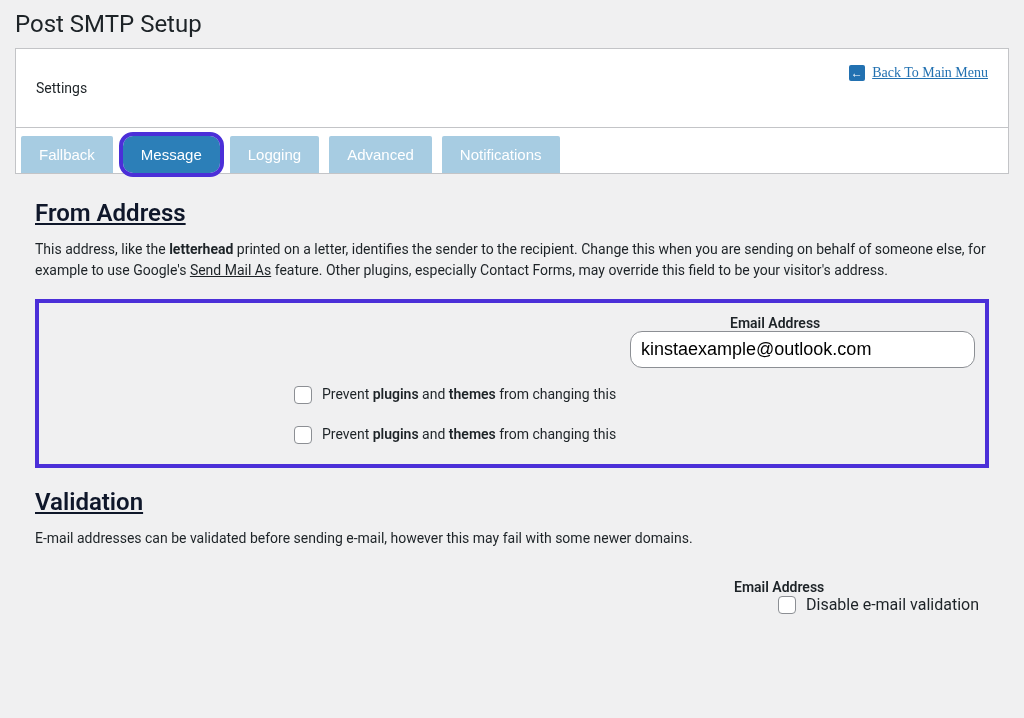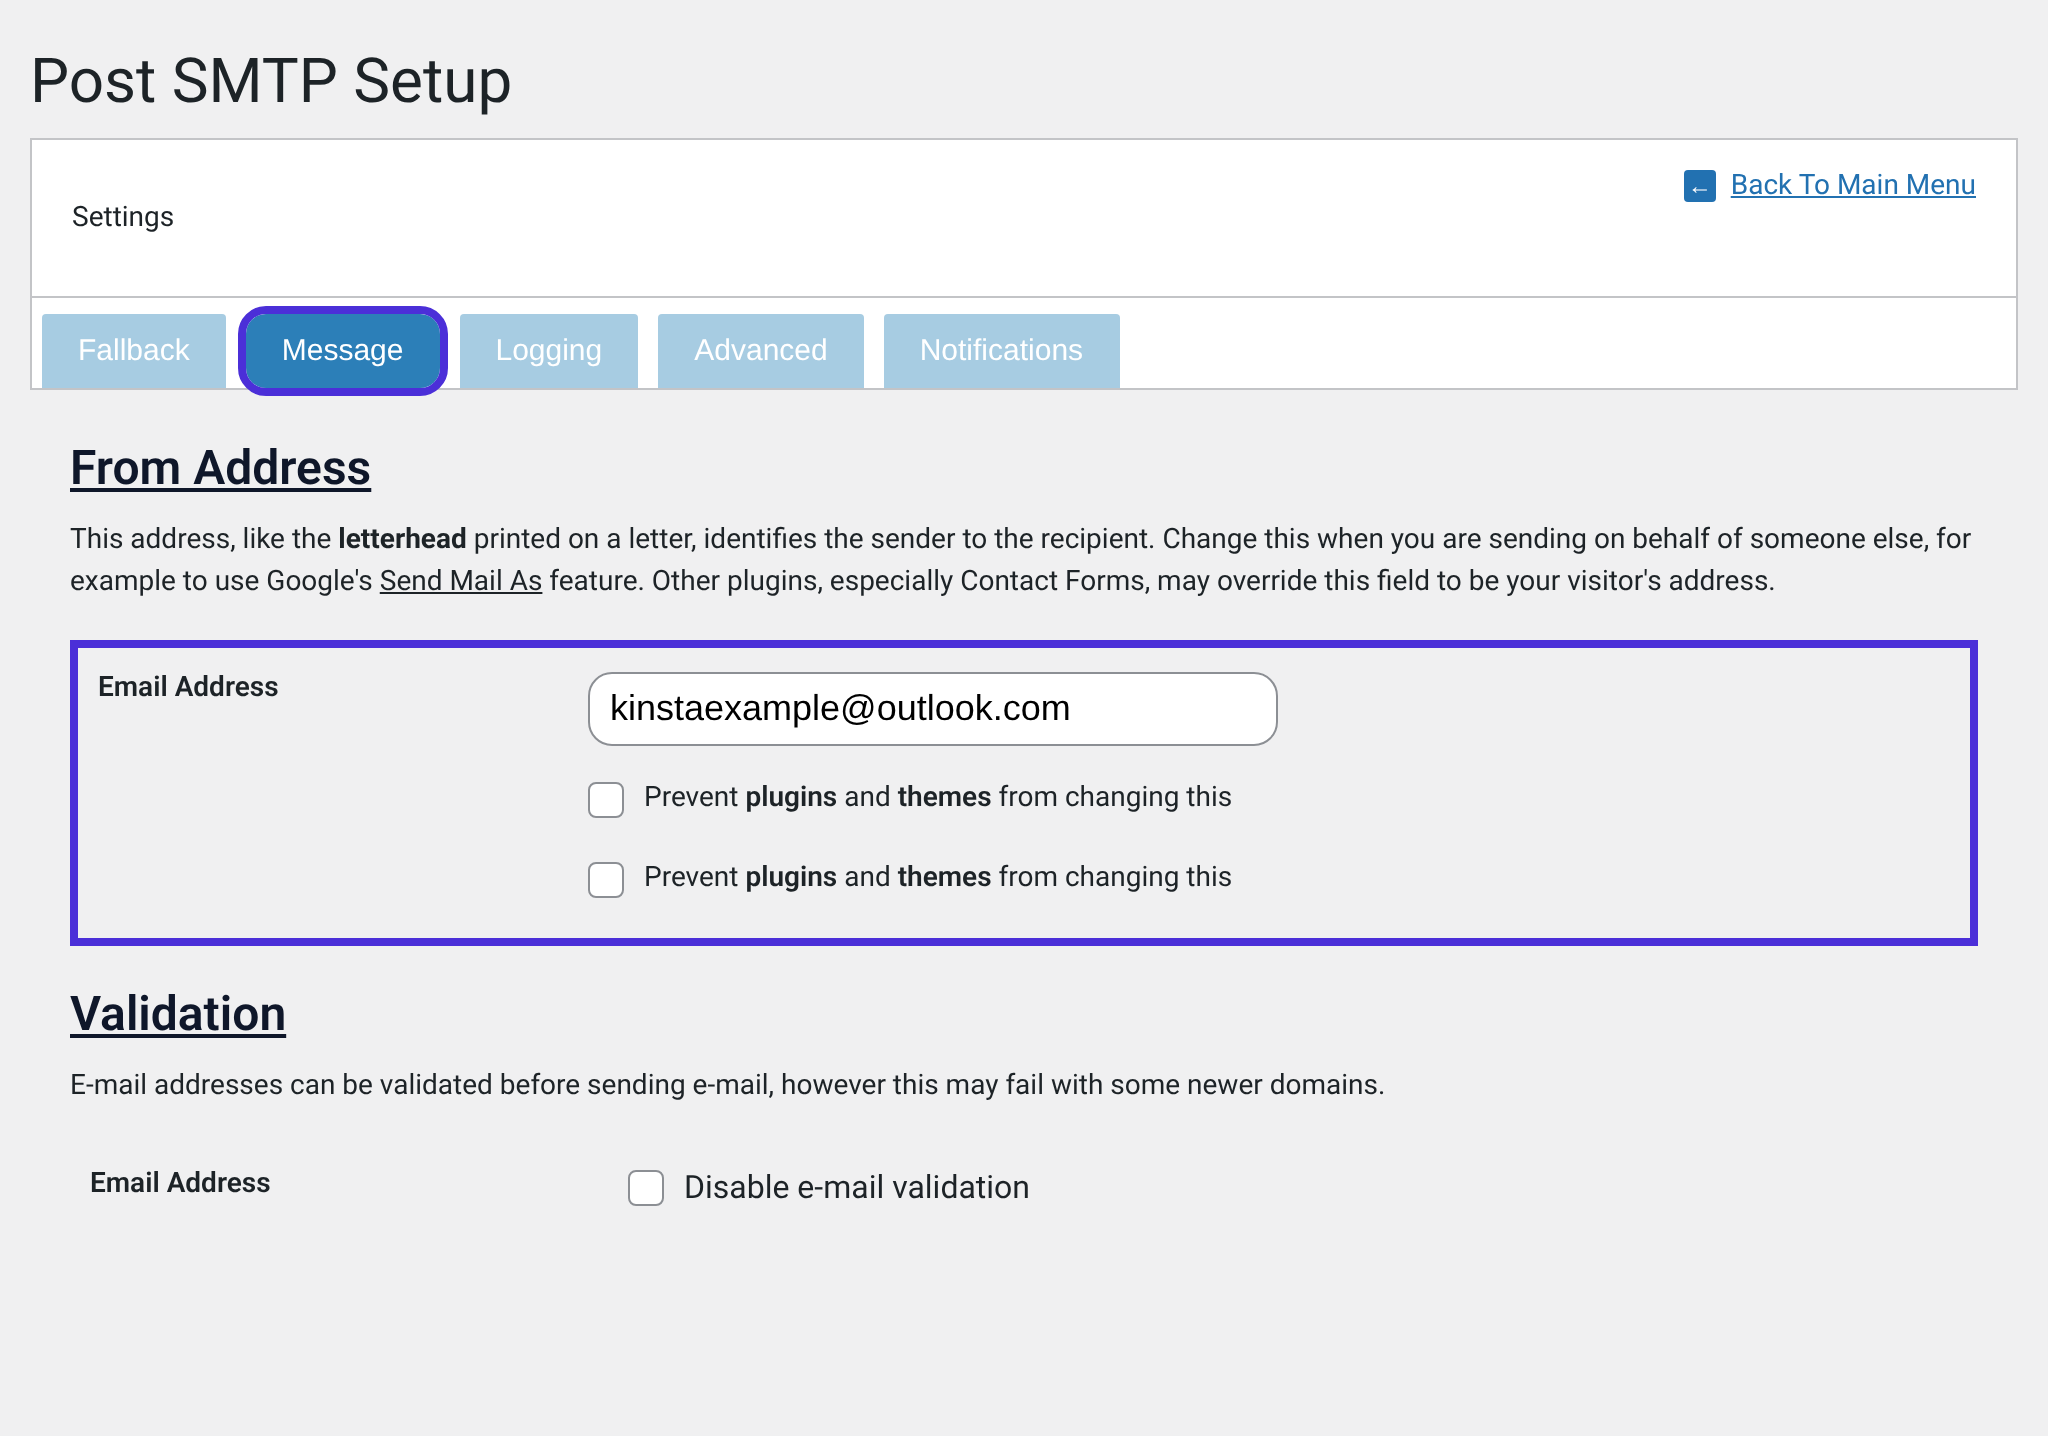--- a/index.html
+++ b/index.html
@@ -3,24 +3,23 @@
   <meta charset="utf-8">
   <style>
     * { box-sizing: border-box; margin: 0; padding: 0; }
     body {
       font-family: -apple-system, BlinkMacSystemFont, "Segoe UI", Roboto, sans-serif;
       background: #f0f0f1;
       padding: 10px 15px;
       color: #1d2327;
     }
     h1.page-title {
-      font-size: 31px;
+      font-size: 24px;
       font-weight: 400;
       margin-bottom: 10px;
-      margin-top: 12px;
     }
     .settings-panel {
       background: #fff;
       border: 1px solid #c3c4c7;
       padding: 20px;
       position: relative;
       min-height: 80px;
       display: flex;
       align-items: center;
     }
@@ -30,20 +29,21 @@
     }
     .back-link {
       position: absolute;
       right: 20px;
       top: 15px;
       font-size: 14px;
     }
     .back-link a {
       color: #2271b1;
       text-decoration: underline;
+      font-family: Liberation Serif, serif;
     }
     .back-icon {
       display: inline-flex;
       width: 16px;
       height: 16px;
       background: #2271b1;
       border-radius: 2px;
       align-items: center;
       justify-content: center;
       vertical-align: middle;
@@ -99,22 +99,23 @@
     p.desc a { color: #1d2327; }
     .field-group {
       padding: 12px 10px 14px 10px;
     }
     .field-group.box {
       border: 4px solid #4b2fd8;
       margin-bottom: 20px;
     }
     .field-row {
       display: flex;
-      align-items: flex-start;
+      align-items: flex-end;
       margin-bottom: 18px;
+      flex-direction: column;
     }
     .field-label {
       width: 245px;
       font-size: 14px;
       font-weight: 600;
       color: #1d2327;
     }
     .field-control {
       flex: 1;
     }

